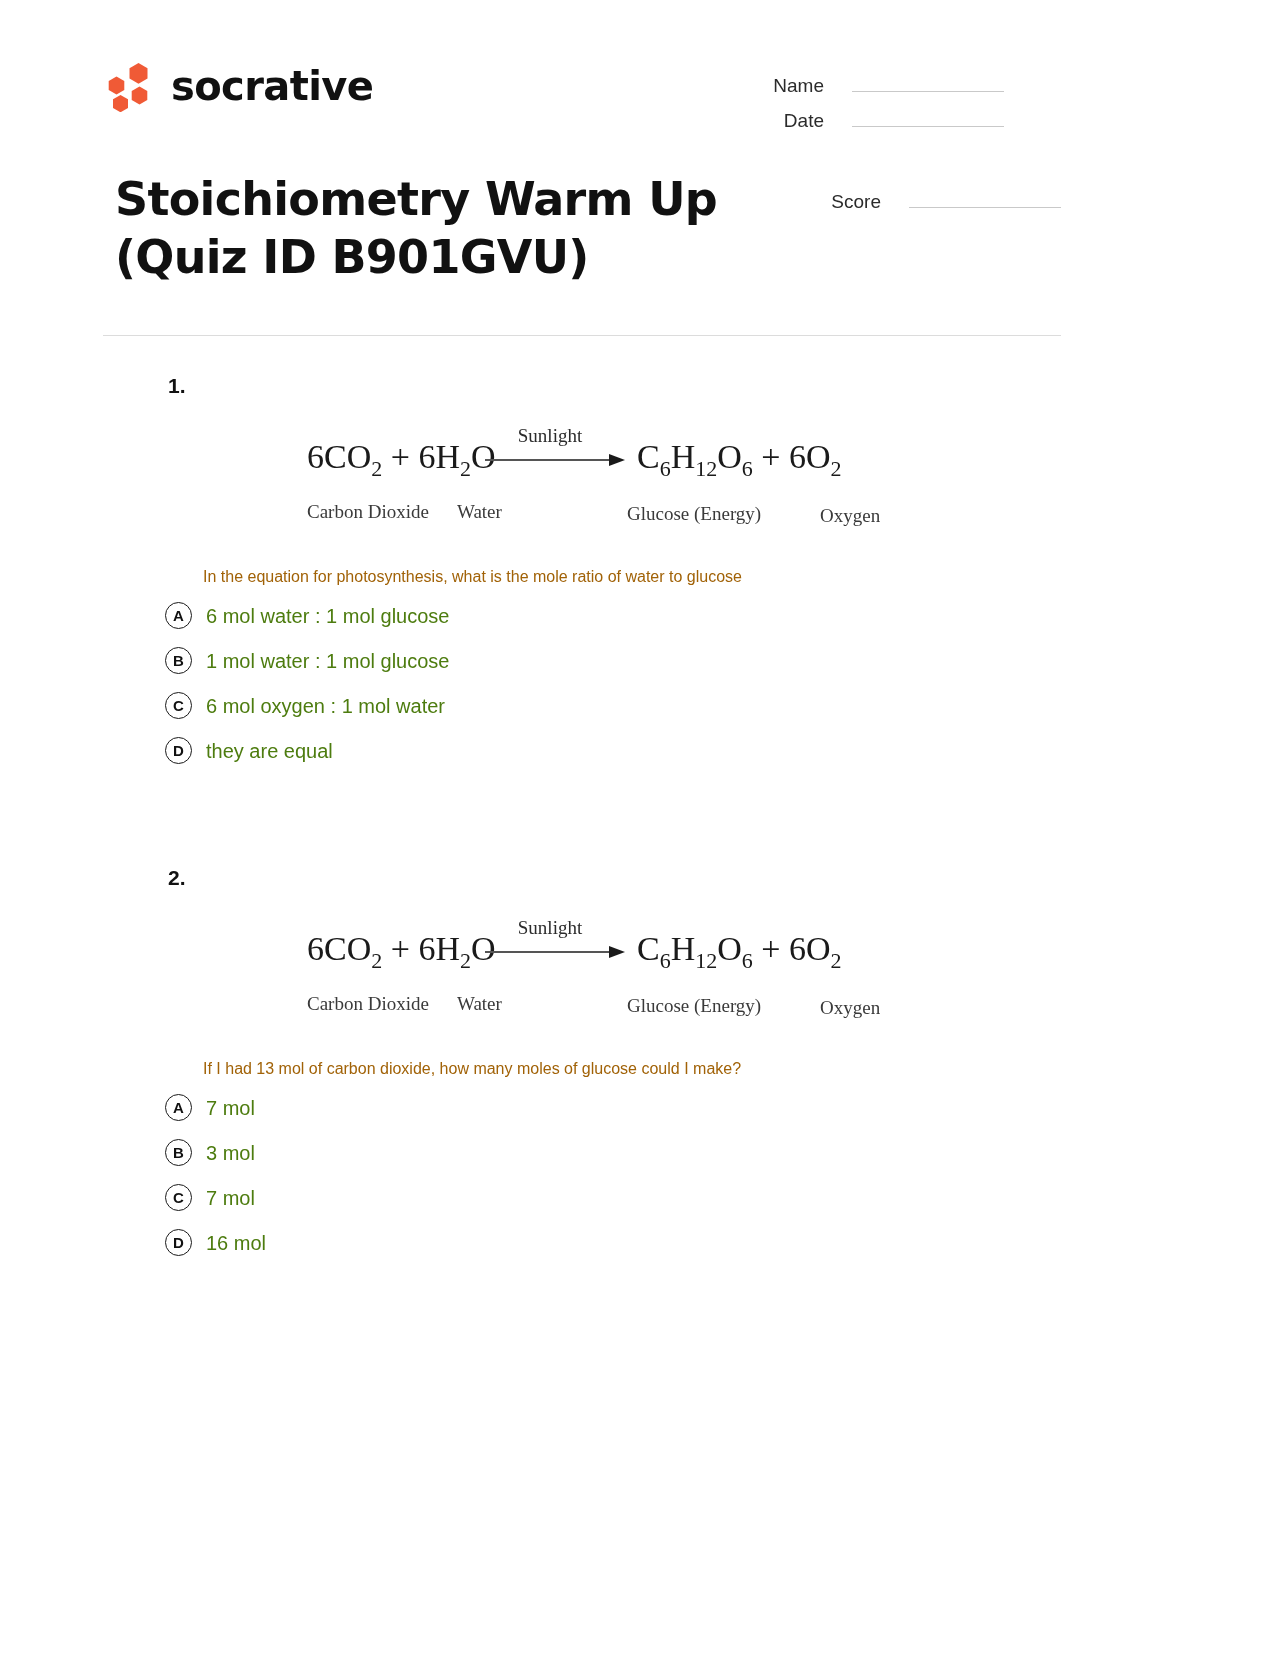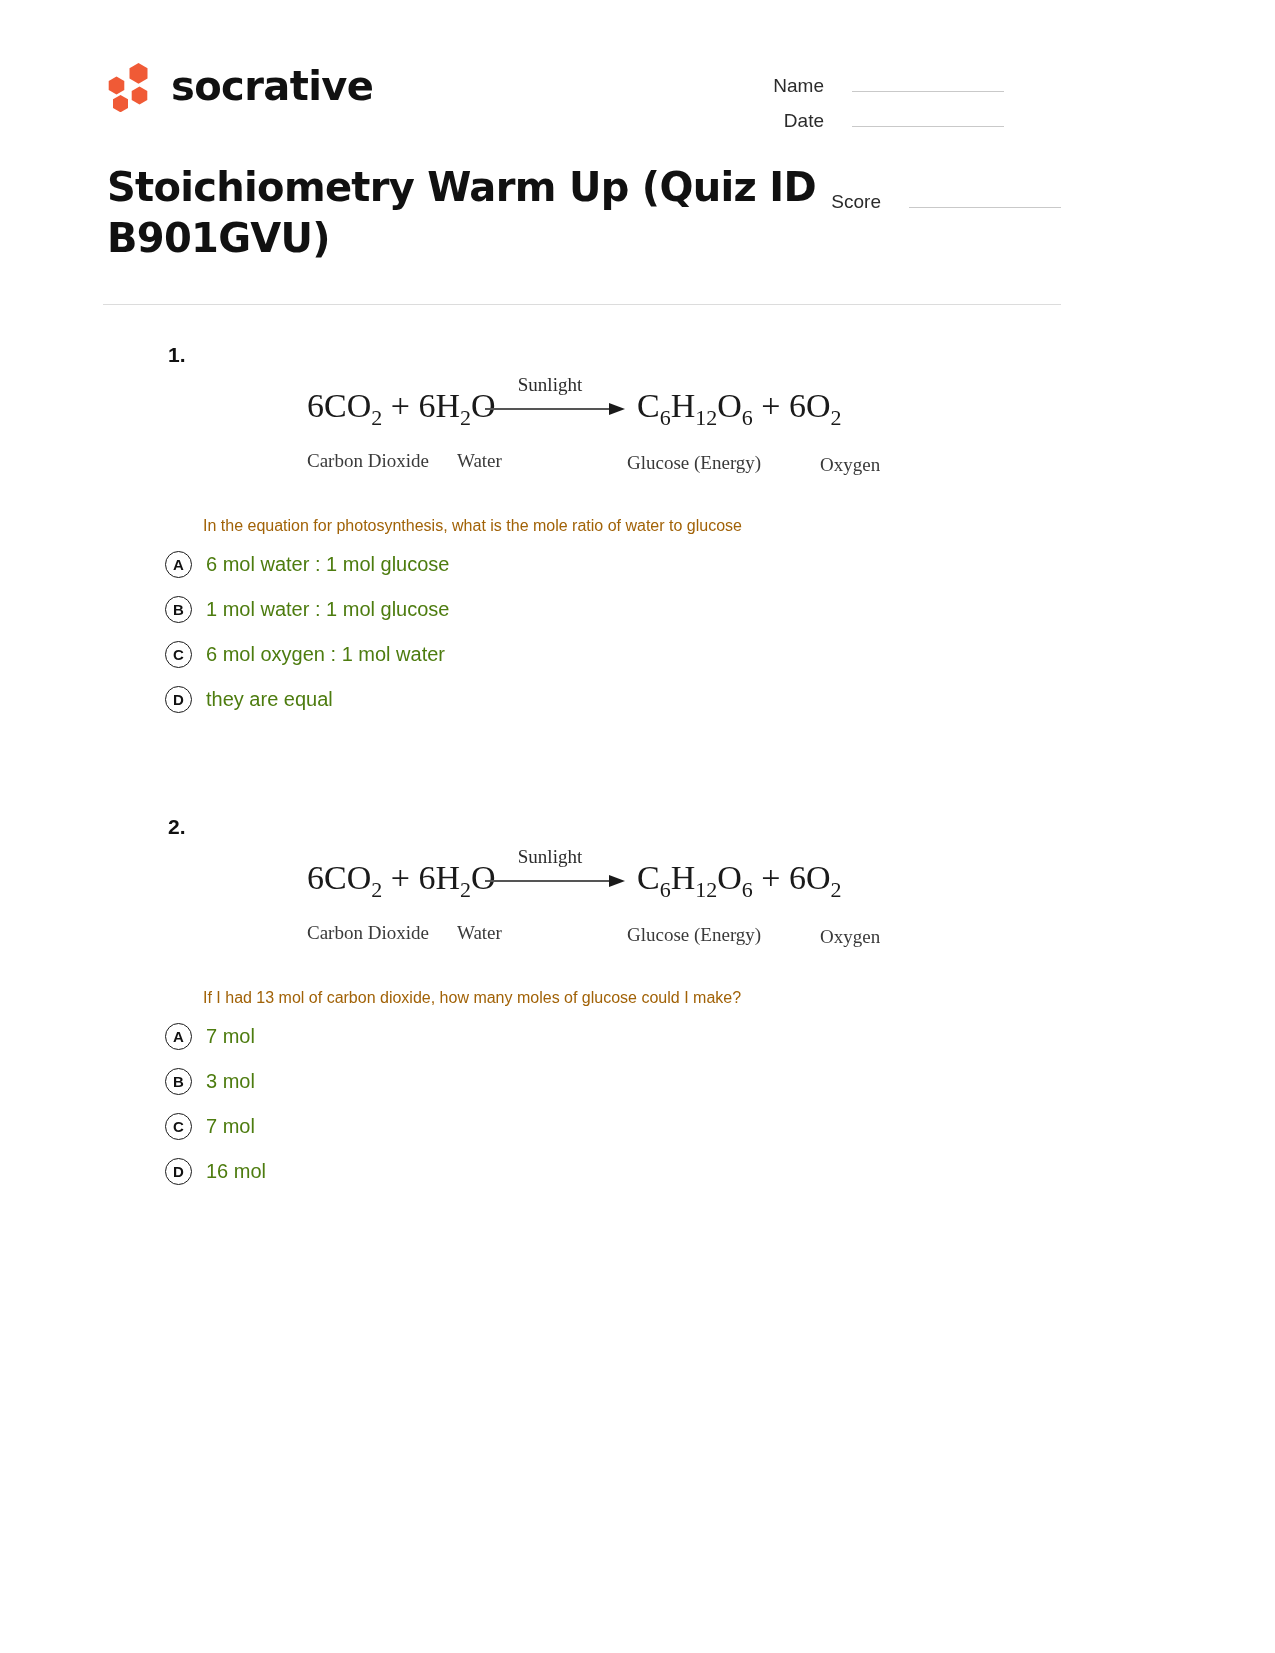--- a/index.html
+++ b/index.html
@@ -79,27 +79,27 @@
   
   .title-area {
     position: relative;
     padding: 0 103px;
     margin-top: 14px;
     display: flex;
     align-items: flex-start;
     justify-content: space-between;
   }
   .quiz-title {
-    font-size: 40px;
+    font-size: 46px;
     font-weight: 700;
     line-height: 1.27;
     letter-spacing: -0.7px;
     color: #111111;
     max-width: 745px;
-    margin: 4px;
+    margin: 12px;
     font-family: "DejaVu Sans", sans-serif;
   }
   .score-block {
     width: 240px;
     margin-top: 32px;
   }
 
   .divider {
     margin: 36px 103px 0 103px;
     border-top: 1.2px solid #dcdcdc;
@@ -115,21 +115,21 @@
     margin-top: 38px;
   }
   .q-number {
     font-size: 21px;
     font-weight: 700;
     color: #111111;
     margin-left: 65px;
   }
 
   .equation-figure {
-    margin: 2px 0 0 0;
+    margin: 22px 0 0 0;
     display: flex;
     justify-content: center;
     padding-left: 10px;
   }
   .equation-svg {
     display: block;
   }
 
   .q-text {
     font-size: 16px;

